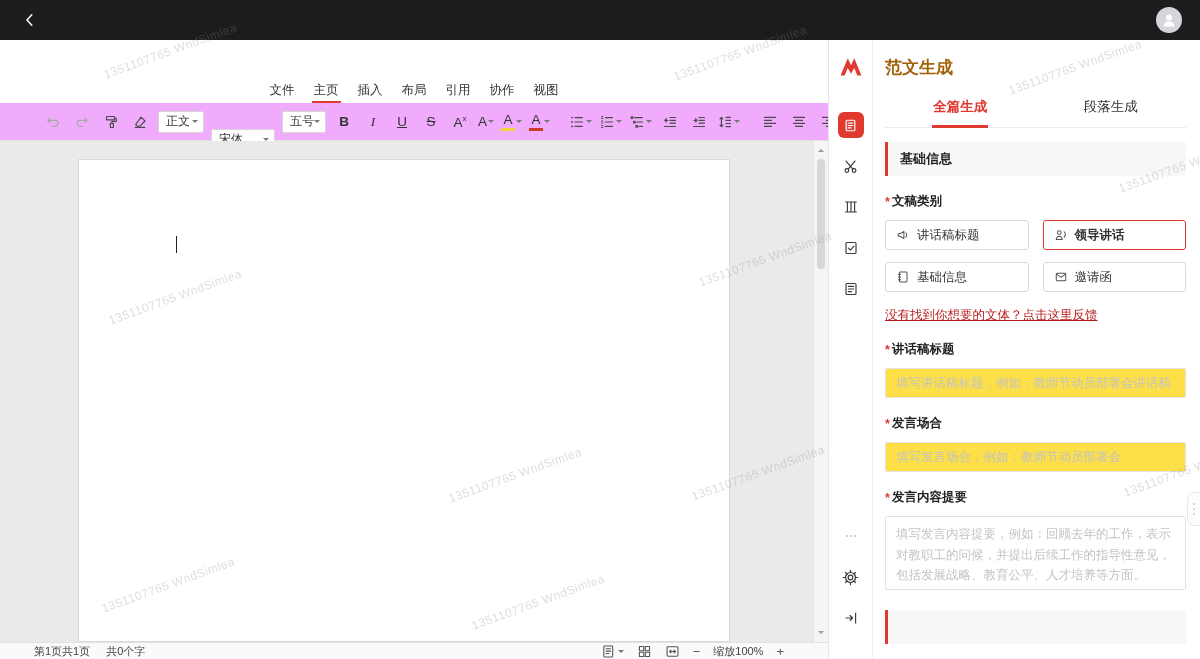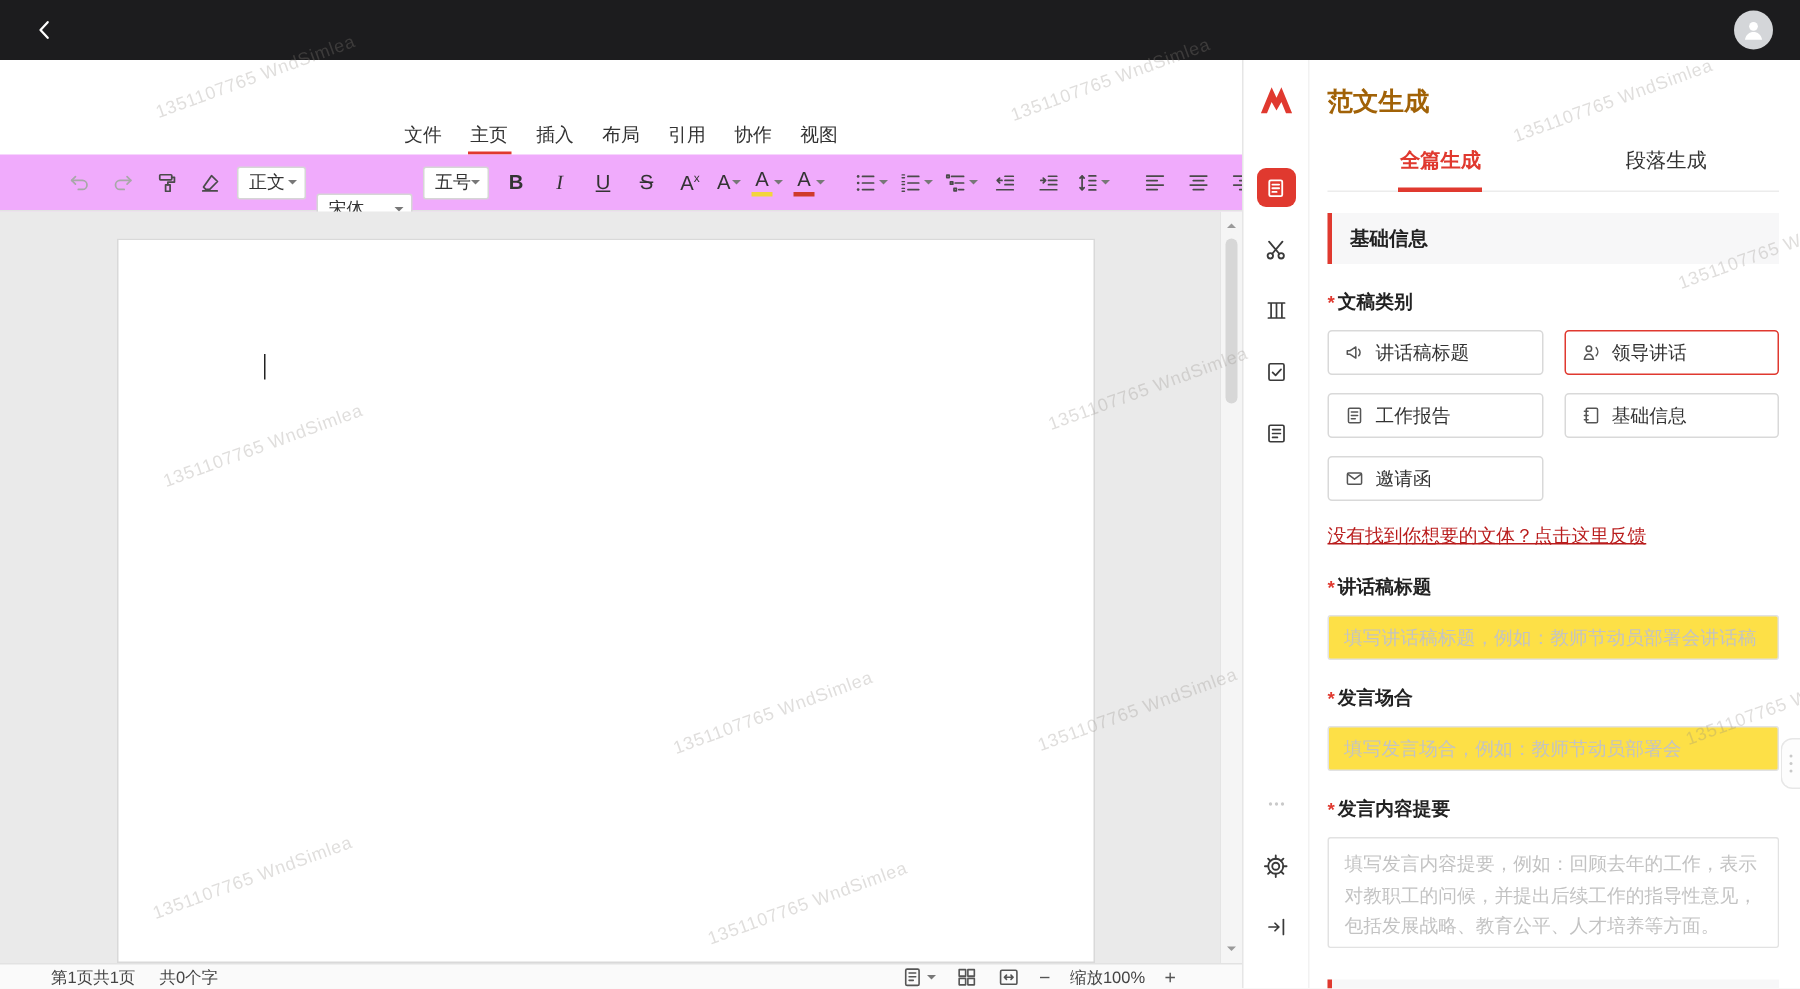--- a/index.html
+++ b/index.html
@@ -66,21 +66,21 @@
   .ptab.active::after { content:""; position:absolute; left:50%; transform:translateX(-50%); bottom:-1px; width:56px; height:3px; background:#e0392f; }
 
   .section-bar { margin-top:14px; height:34px; background:#f7f7f8; border-left:3px solid #e0392f; display:flex; align-items:center; padding:0 12px; font-size:13px; font-weight:600; color:#222; }
 
   .field-label { display:flex; align-items:center; margin:17px 0 10px; font-size:12.5px; font-weight:700; color:#222; }
   .star { color:#e0392f; margin-right:2px; }
 
   .cat-grid { display:grid; grid-template-columns:1fr 1fr; gap:12px 14px; }
   .cat-btn { height:30px; border:1px solid #d9d9d9; border-radius:3px; background:#fff; display:flex; align-items:center; padding:0 10px; gap:7px; font-size:12.5px; color:#333; cursor:pointer; }
   .cat-btn .cic { color:#555; flex:none; }
-  .cat-btn.selected { border-color:#e0392f; }
+  .cat-btn.selected { border-color:#e0392f;font-weight:bold; }
 
   .feedback { display:inline-block; margin-top:15px; font-size:12.5px; color:#b91c1c; text-decoration:underline; cursor:pointer; }
 
   .tinput { width:100%; height:30px; border:1px solid #e2e2e2; border-radius:2px; padding:0 10px; font-size:12.5px; color:#333; font-family:inherit; outline:none; background:#fde047; }
   .tarea { width:100%; height:74px; border:1px solid #e2e2e2; border-radius:2px; padding:7px 10px; font-size:12.5px; line-height:1.65; color:#333; font-family:inherit; outline:none; resize:none; background:#fff; }
   .tinput::placeholder, .tarea::placeholder { color:#c3c3c3; }
 
   
   .edge-handle { position:absolute; right:0; top:492px; width:13px; height:34px; background:#fdfdfd; border:1px solid #e7e7e7; border-right:none; border-radius:8px 0 0 8px; display:flex; flex-direction:column; align-items:center; justify-content:center; gap:2.5px; z-index:40; cursor:pointer; }
   .edge-handle .dot { width:2.5px; height:2.5px; border-radius:50%; background:#c9c9c9; }
@@ -396,27 +396,20 @@
           <div class="cat-btn selected">
             <svg class="ic cic" width="14" height="14" viewBox="0 0 16 16">
                 <circle cx="6" cy="5.2" r="2.1"></circle>
                 <path d="M2.5 13.2c.5-2.6 1.9-3.9 3.5-3.9s3 1.3 3.5 3.9z"></path>
                 <path d="M11.6 4.3a4.6 4.6 0 0 1 0 6.2"></path>
               </svg>
             <span>领导讲话</span>
           </div>
           <div class="cat-btn">
             <svg class="ic cic" width="14" height="14" viewBox="0 0 16 16">
-                <rect x="3.4" y="2.4" width="9.2" height="11.2" rx="1"></rect>
-                <path d="M5.6 5.4h4.8M5.6 8h4.8M5.6 10.4h3"></path>
-              </svg>
-            <span>工作报告</span>
-          </div>
-          <div class="cat-btn">
-            <svg class="ic cic" width="14" height="14" viewBox="0 0 16 16">
                 <rect x="4" y="2.4" width="8.6" height="11.2" rx="1"></rect>
                 <path d="M2.6 4.8h2.8M2.6 8h2.8M2.6 11.2h2.8"></path>
               </svg>
             <span>基础信息</span>
           </div>
           <div class="cat-btn">
             <svg class="ic cic" width="14" height="14" viewBox="0 0 16 16">
                 <rect x="2.6" y="3.8" width="10.8" height="8.6" rx="1"></rect>
                 <path d="M2.9 4.6 8 8.5l5.1-3.9"></path>
               </svg>

